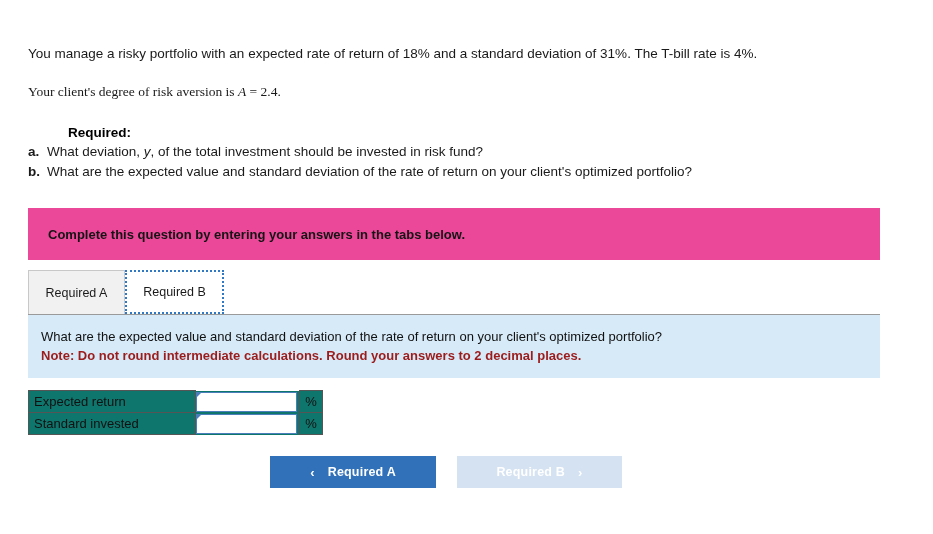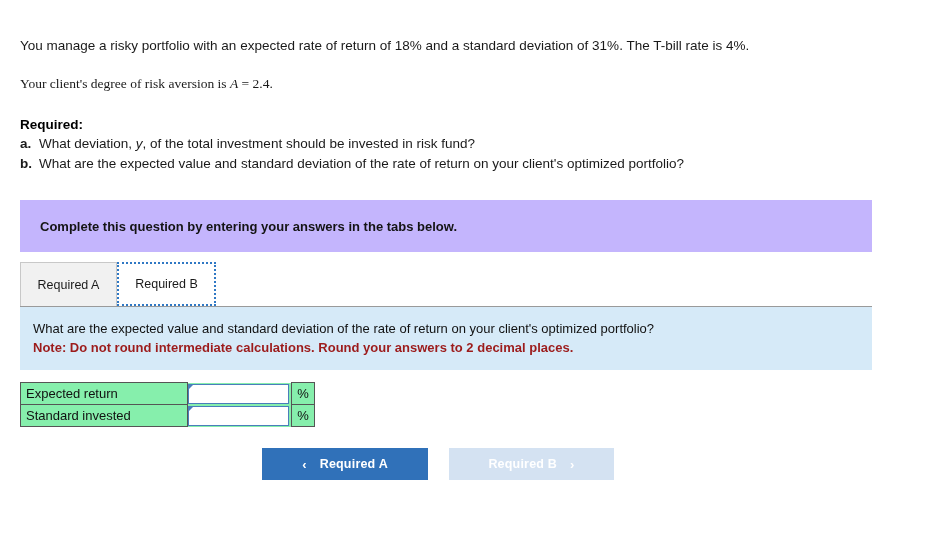--- a/index.html
+++ b/index.html
@@ -10,21 +10,21 @@
   body {
     width: 933px;
     height: 534px;
     font-family: "Liberation Sans", sans-serif;
     color: #000000;
     overflow: hidden;
     position: relative;
   }
 
   .page {
-    padding: 4px;
+    padding: 12px;
     position: relative;
   }
 
   
   .stem {
     margin: 0;
     padding: 0 16px;
   }
   .stem-line {
     font-size: 13.5px;
@@ -38,39 +38,40 @@
 
   .required-block {
     padding: 0 16px;
     margin-top: 24px;
   }
   .required-title {
     font-size: 13.5px;
     font-weight: bold;
     line-height: 18px;
     color: #000;
+    margin-left: 40px;
   }
   .req-item {
     font-size: 13.5px;
     line-height: 20px;
     color: #1a1a1a;
     display: flex;
   }
   .req-letter {
     font-weight: bold;
     width: 19px;
     flex: none;
   }
 
   
   .gray-banner {
     margin: 26px 0 0 16px;
     width: 852px;
     height: 52px;
-    background: #c4b5fd;
+    background: #ec4899;
     display: flex;
     align-items: center;
   }
   .gray-banner-text {
     font-size: 13px;
     font-weight: bold;
     color: #141414;
     padding-left: 20px;
   }
 
@@ -134,21 +135,21 @@
   
   .answer-table {
     margin: 12px 0 0 16px;
     border-collapse: collapse;
   }
   .answer-table td {
     border: 1px solid #555555;
     height: 21px;
     padding: 0;
     font-size: 13px;
-    background: #86efac;
+    background: #0f766e;
   }
   .lbl-cell {
     width: 161px;
     padding-left: 5px !important;
     color: #111;
     white-space: nowrap;
   }
   .input-cell {
     width: 103px;
     padding: 0 !important;

